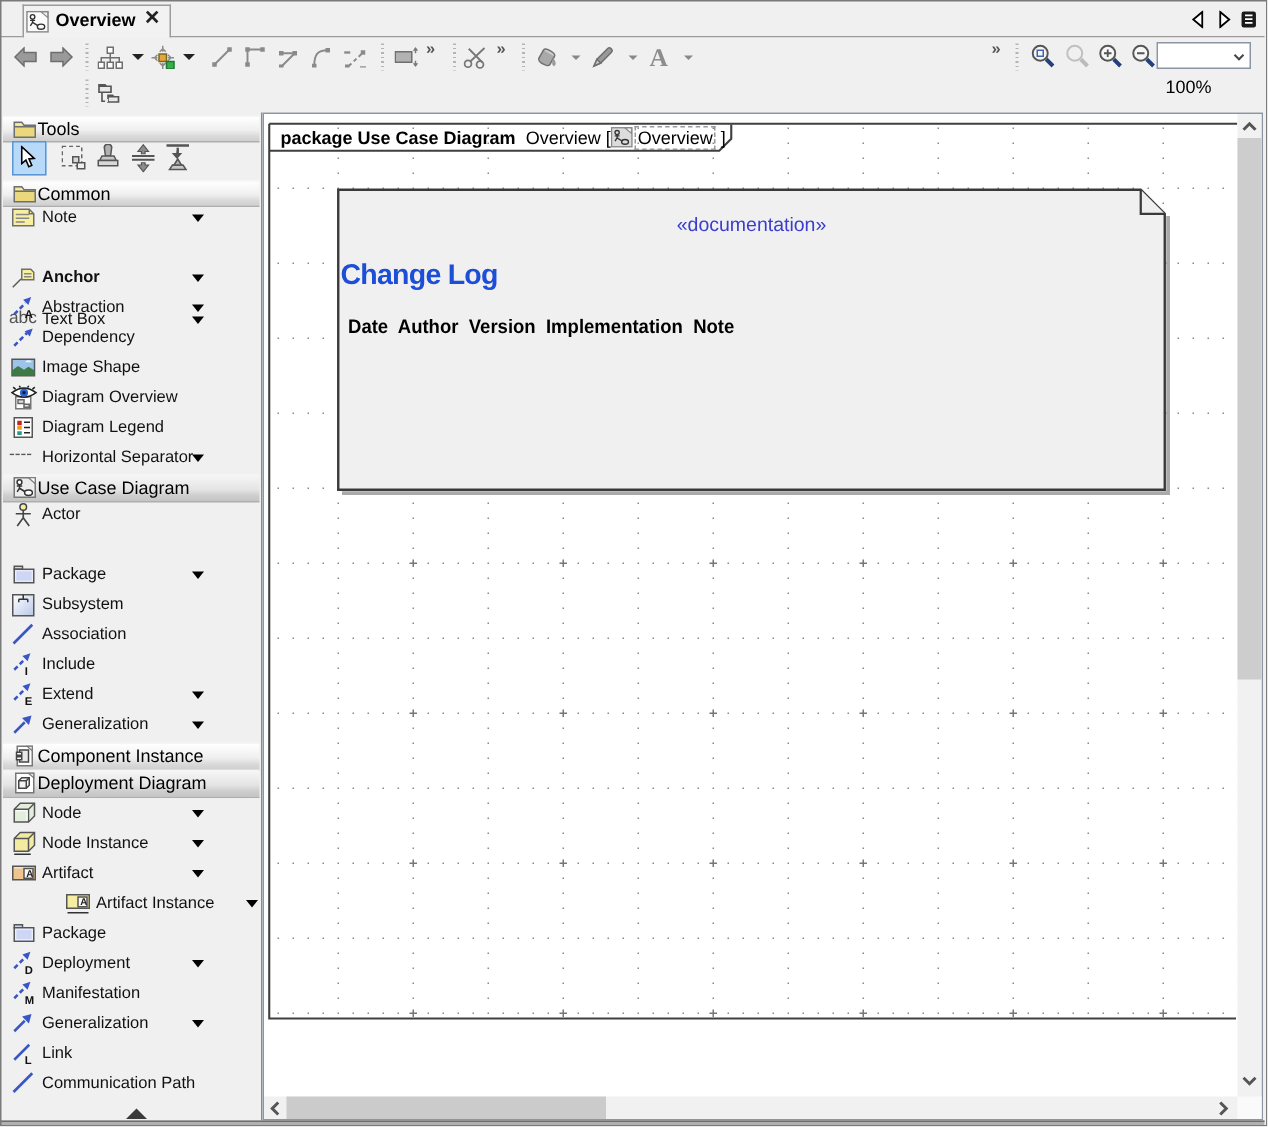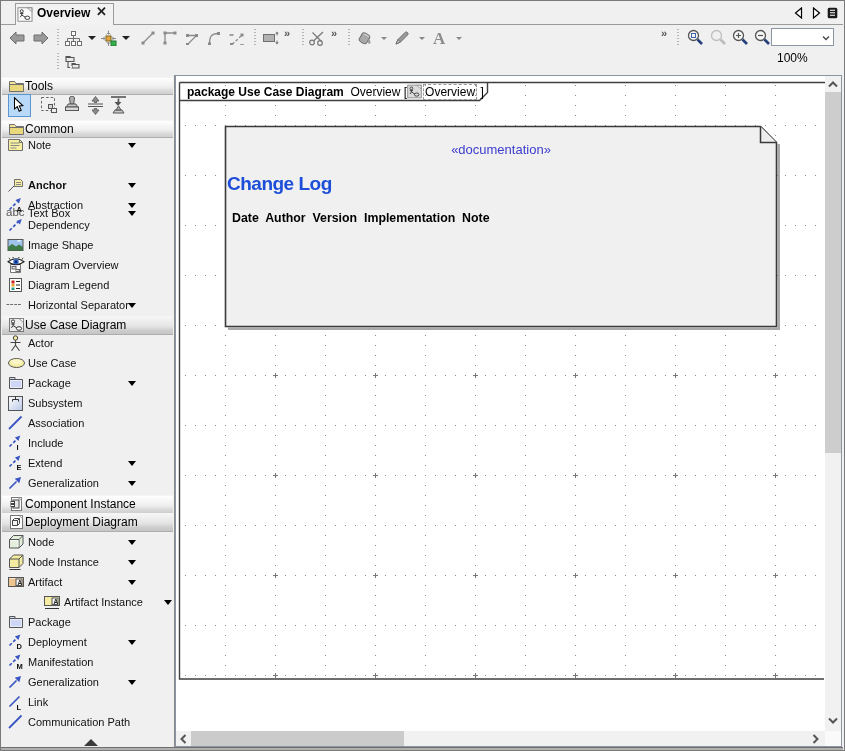--- a/index.html
+++ b/index.html
@@ -318,27 +318,20 @@
   <span>Use Case Diagram</span>
 </div>
 
 <div class="row" style="top:333px;">
   <svg width="17" height="17" viewBox="0 0 17 17">
         <circle cx="8.5" cy="3" r="2.2" fill="#f5eea2" stroke="#444"></circle>
         <path d="M8.5,5.2 v5 M3.5,7.5 h10 M8.5,10.2 l-4,5.5 M8.5,10.2 l4,5.5" stroke="#444" fill="none" stroke-width="1.1"></path>
       </svg>
   <span class="lbl">Actor</span>
 </div>
-<div class="row" style="top:353px;">
-  <svg width="19" height="16" viewBox="0 0 19 16">
-        <ellipse cx="9.5" cy="8" rx="8" ry="4.5" fill="#f5eea2" stroke="#555"></ellipse>
-        <ellipse cx="9.5" cy="6.8" rx="6" ry="2.6" fill="#faf6c8" stroke="none"></ellipse>
-      </svg>
-  <span class="lbl">Use Case</span>
-</div>
 <div class="row" style="top:373px;">
   <svg width="17" height="16" viewBox="0 0 17 16">
         <path d="M2.5,2.5 h5.5 v2 h-5.5 z" fill="#cdd6f4" stroke="#555"></path>
         <path d="M2.5,4.5 h13 v9 h-13 z" fill="#cdd6f4" stroke="#555"></path>
         <path d="M3.5,5.5 h11 v7 h-11 z" fill="none" stroke="#fff" stroke-width="0.8" opacity="0.7"></path>
       </svg>
   <span class="lbl">Package</span>
       <span class="dd"></span>
 </div>
 <div class="row" style="top:393px;">

